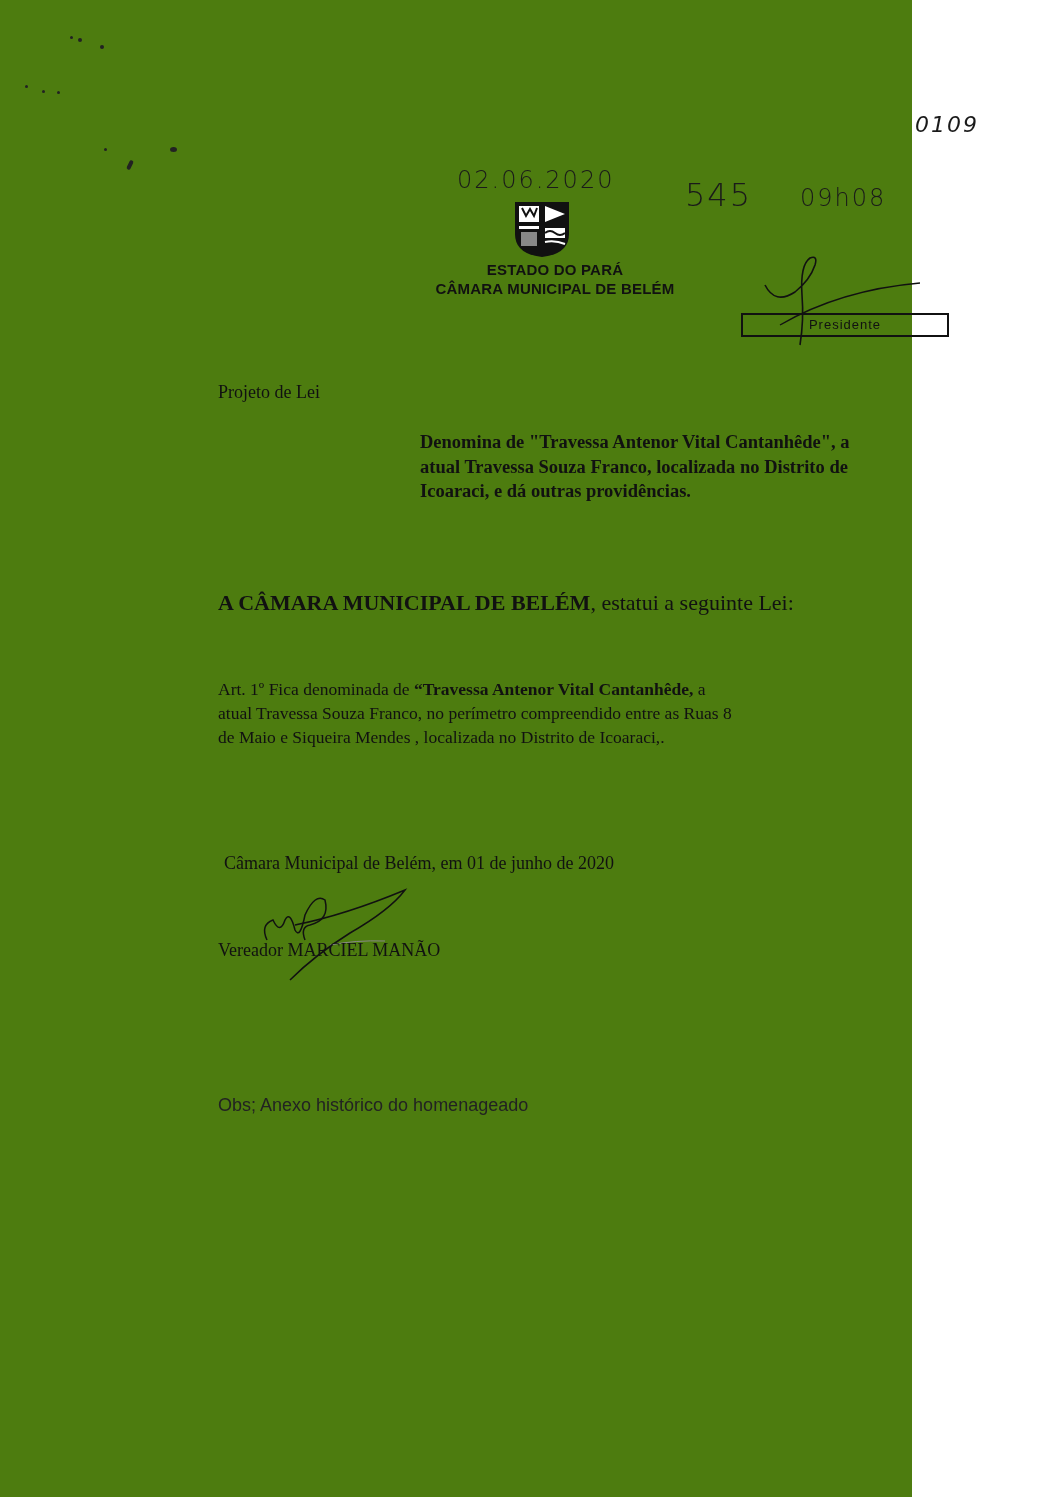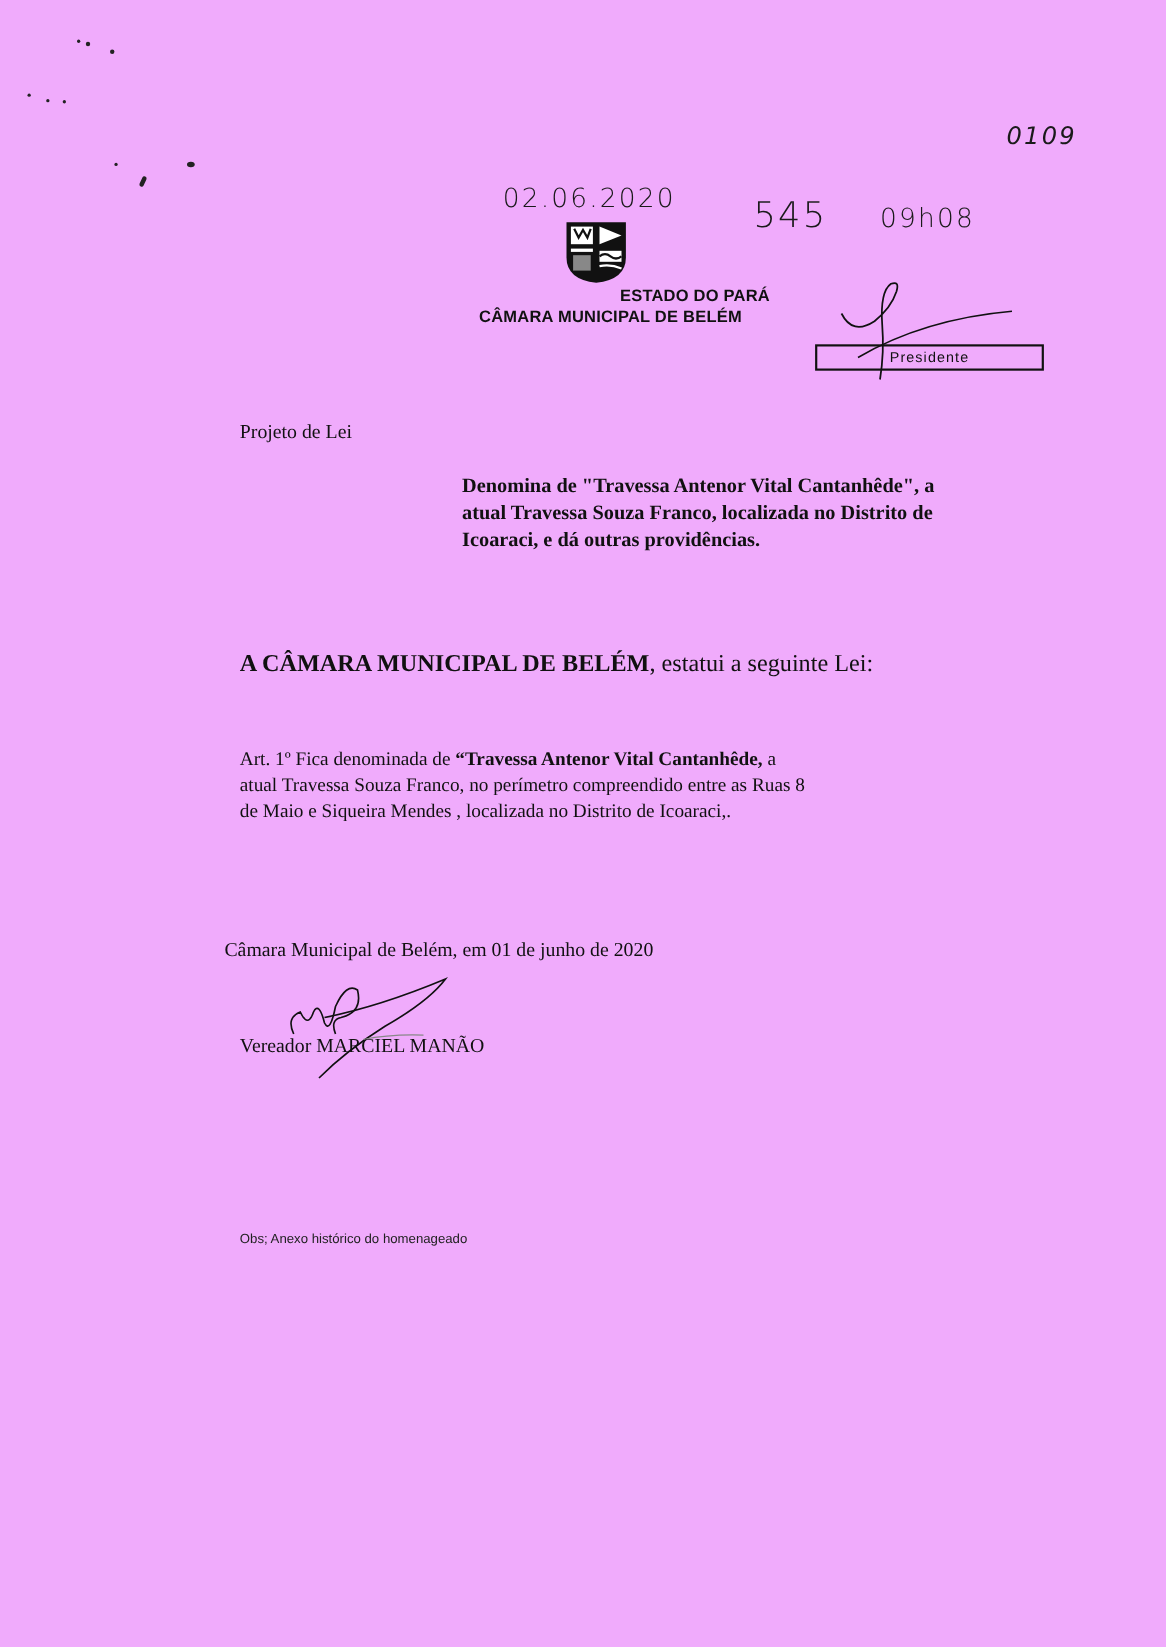--- a/index.html
+++ b/index.html
@@ -1,31 +1,31 @@
 <!DOCTYPE html>
 <html><head>
 <meta charset="utf-8">
 <style>
   html, body { margin: 0; padding: 0; background: #ffffff; }
   body { width: 1060px; height: 1497px; position: relative; overflow: hidden; color: #111111; }
-  .page { position: absolute; left: 0; top: 0; width: 1060px; height: 1497px; background: #f0abfc; }
+  .page { position: absolute; left: 0; top: 0; width: 912px; height: 1497px; background: #4d7c0f; }
   .abs { position: absolute; }
   .hand { font-family: "DejaVu Sans", sans-serif; color: #1a1a1a; font-weight: 300; letter-spacing: 2px; }
   .speck { position: absolute; background: #222; border-radius: 50%; }
   .crest { position: absolute; left: 513px; top: 200px; width: 58px; height: 58px; }
   .header-title { position: absolute; left: 410px; width: 290px; text-align: center; font-family: "Liberation Sans", sans-serif; font-weight: bold; font-size: 15px; letter-spacing: 0.2px; color: #111; }
   .stamp-box { position: absolute; left: 741px; top: 313px; width: 208px; height: 24px; border: 2px solid #111; box-sizing: border-box; font-family: "Liberation Sans", sans-serif; font-weight: normal; font-size: 13px; text-align: center; line-height: 20px; letter-spacing: 1px; color: #111; }
   .doc-label { position: absolute; left: 218px; top: 382px; font-family: "Liberation Serif", serif; font-weight: normal; font-size: 18px; }
   .ementa { position: absolute; left: 420px; top: 430px; width: 440px; font-family: "Liberation Serif", serif; font-weight: bold; font-size: 18.5px; line-height: 24.5px; }
   .enact { position: absolute; left: 218px; top: 590px; font-family: "Liberation Serif", serif; font-size: 22px; }
   .art1 { position: absolute; left: 218px; top: 677px; width: 520px; font-family: "Liberation Serif", serif; font-size: 17.5px; line-height: 24px; }
   .art2 { position: absolute; left: 222px; top: 768px; font-family: "Liberation Serif", serif; font-size: 17.5px; }
-  .place-date { position: absolute; left: 204px; top: 853px; font-family: "Liberation Serif", serif; font-size: 18px; }
+  .place-date { position: absolute; left: 224px; top: 853px; font-family: "Liberation Serif", serif; font-size: 18px; }
   .signer { position: absolute; left: 218px; top: 940px; font-family: "Liberation Serif", serif; font-size: 18px; }
-  .obs { position: absolute; left: 218px; top: 1095px; font-family: "Liberation Sans", sans-serif; font-size: 12px; color: #222; margin-top: 24px; }
+  .obs { position: absolute; left: 218px; top: 1095px; font-family: "Liberation Sans", sans-serif; font-size: 18px; color: #222; }
   b.strong { font-weight: bold; }
 </style>
 </head>
 <body>
 
 <div class="page">
 
   <div>
     <span class="speck" style="left:70px;top:36px;width:3px;height:3px;"></span>
     <span class="speck" style="left:78px;top:38px;width:4px;height:4px;"></span>
@@ -49,21 +49,21 @@
     <rect x="6" y="6" width="20" height="16" fill="#fff"></rect>
     <path d="M9 8 L13 16 L17 9 L21 16 L24 8" stroke="#111" stroke-width="2" fill="none"></path>
     <path d="M32 6 L52 14 L32 22 Z" fill="#fff"></path>
     <rect x="6" y="26" width="20" height="3" fill="#fff"></rect>
     <rect x="32" y="28" width="20" height="10" fill="#fff"></rect>
     <path d="M32 33 Q37 29 42 33 T52 33" stroke="#111" stroke-width="2" fill="none"></path>
     <rect x="8" y="32" width="16" height="14" fill="#fff" opacity="0.5"></rect>
     <path d="M32 42 Q42 40 52 44" stroke="#fff" stroke-width="2" fill="none"></path>
   </svg>
 
-  <div class="header-title" style="top:261px;text-align:right;">ESTADO DO PARÁ</div>
+  <div class="header-title" style="top:261px;">ESTADO DO PARÁ</div>
   <div class="header-title" style="top:280px;">CÂMARA MUNICIPAL DE BELÉM</div>
 
   <svg class="abs" style="left:740px;top:250px;" width="200" height="100" viewBox="0 0 200 100">
     <path d="M25 35 Q35 55 55 42 Q70 30 75 15 Q78 5 70 8 Q60 15 62 45 Q64 70 60 95" stroke="#111" stroke-width="1.6" fill="none"></path>
     <path d="M40 75 Q100 40 180 33" stroke="#111" stroke-width="1.4" fill="none"></path>
   </svg>
   <div class="stamp-box">Presidente</div>
 
   <div class="doc-label">Projeto de Lei</div>
 

